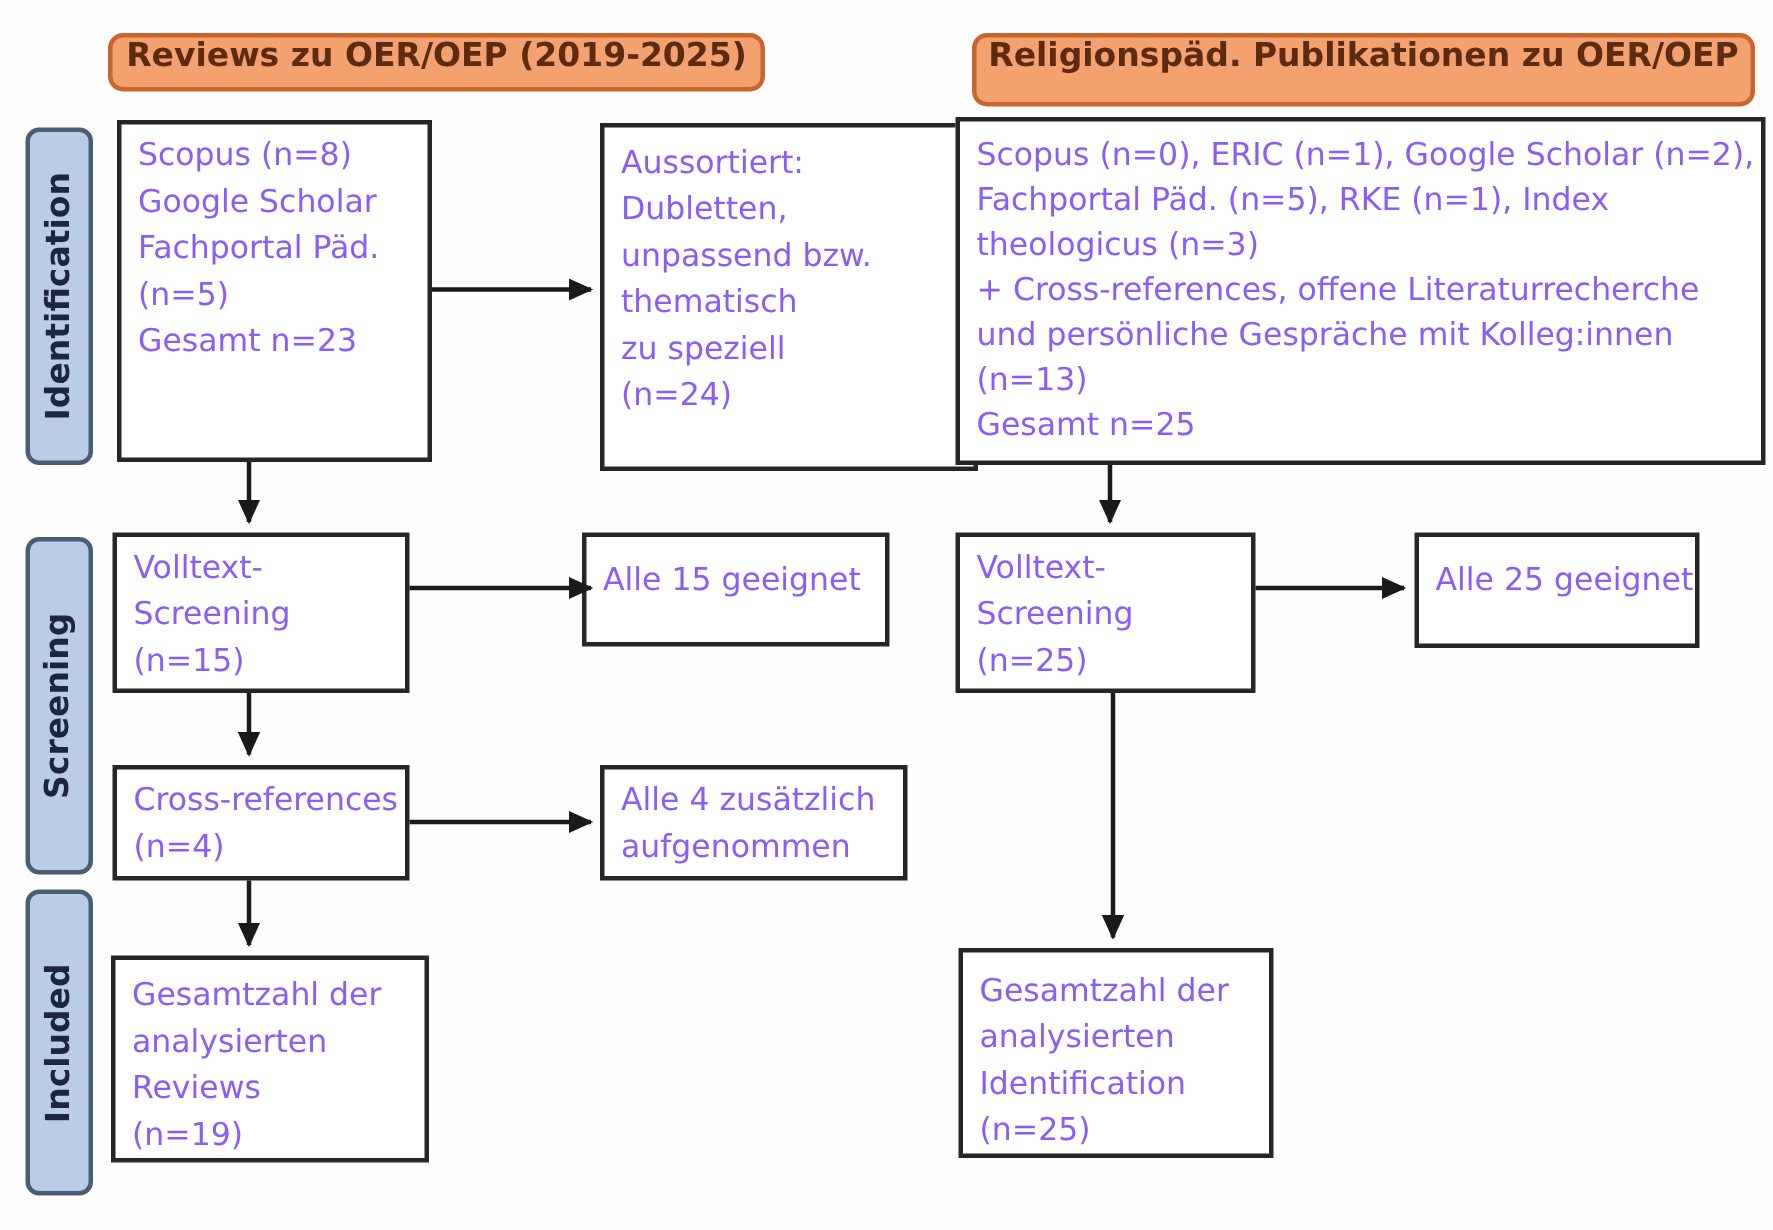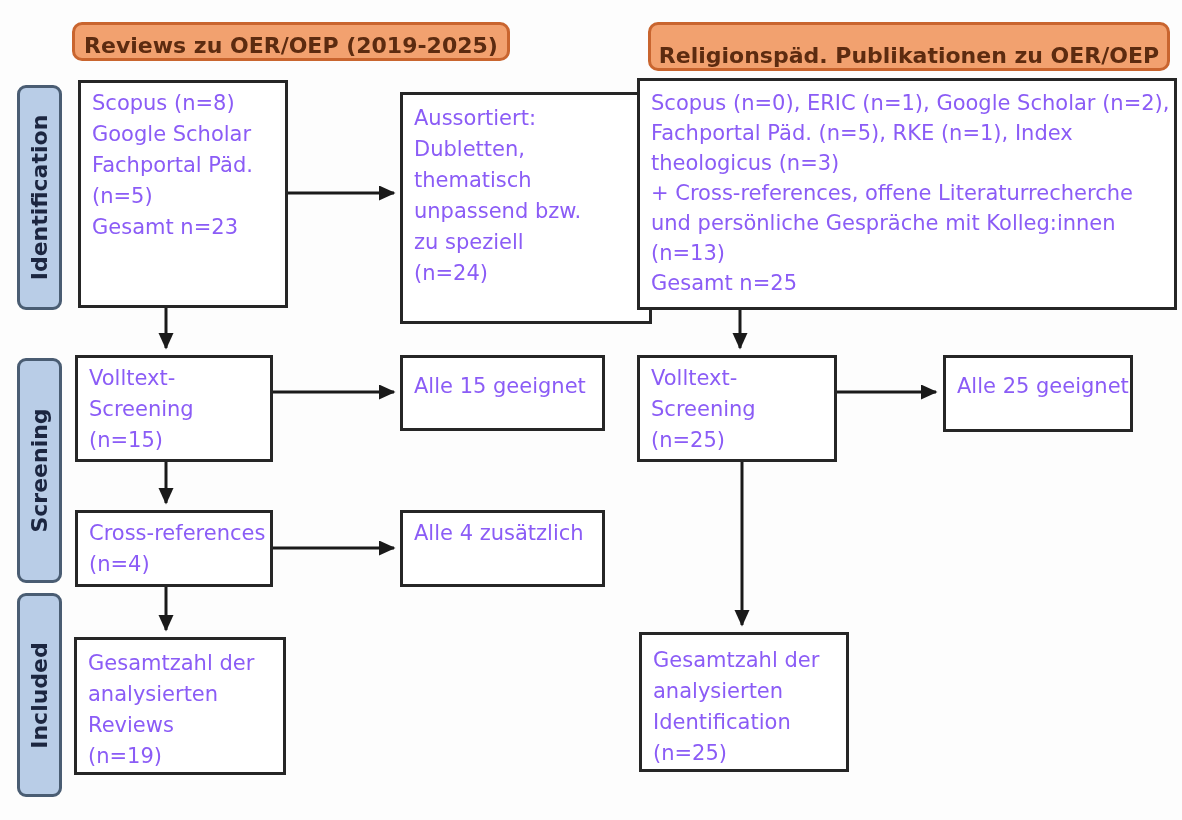--- a/index.html
+++ b/index.html
@@ -2,21 +2,21 @@
 <html><head>
 <meta charset="utf-8">
 <style>
   html,body{margin:0;padding:0;background:#ffffff;}
   #canvas{
     position:relative;width:1182px;height:820px;background:#fdfdfd;overflow:hidden;
     font-family:"DejaVu Sans","Liberation Sans",sans-serif;
   }
   .hdr{
     position:absolute;background:#F2A16F;border:3px solid #C9652F;border-radius:10px;
-    display:flex;align-items:flex-end;justify-content:center;
+    display:flex;align-items:flex-start;justify-content:center;
     font-weight:bold;font-size:22px;color:#5C2B10;box-sizing:border-box;white-space:nowrap;
   }
   .vbox{
     position:absolute;background:#B9CDE7;border:3px solid #4A5D73;border-radius:9px;
     display:flex;align-items:center;justify-content:center;box-sizing:border-box;
   }
   .vbox span{
     transform:rotate(-90deg);white-space:nowrap;font-weight:bold;font-size:22px;color:#1C2640;
   }
   .box{
@@ -50,46 +50,47 @@
   </div>
 
   <div class="box" style="left:78px;top:80px;width:210px;height:228px;">
     <div class="ln">Scopus (n=8)</div>
     <div class="ln">Google Scholar</div>
     <div class="ln">Fachportal Päd.</div>
     <div class="ln">(n=5)</div>
     <div class="ln">Gesamt n=23</div>
   </div>
 
-  <div class="box" style="left:400px;top:92px;width:252px;height:232px;padding-top:8px;">
+  <div class="box" style="left:400px;top:82px;width:252px;height:232px;padding-top:8px;">
     <div class="ln">Aussortiert:</div>
     <div class="ln">Dubletten,</div>
+    <div class="ln">unpassend bzw.</div>
     <div class="ln">thematisch</div>
-    <div class="ln">unpassend bzw.</div>
     <div class="ln">zu speziell</div>
     <div class="ln">(n=24)</div>
   </div>
 
   <div class="box" style="left:75px;top:355px;width:198px;height:107px;">
     <div class="ln">Volltext-</div>
     <div class="ln">Screening</div>
     <div class="ln">(n=15)</div>
   </div>
 
-  <div class="box" style="left:400px;top:355px;width:205px;height:76px;padding-top:13px;">
+  <div class="box" style="left:388px;top:355px;width:205px;height:76px;padding-top:13px;">
     <div class="ln">Alle 15 geeignet</div>
   </div>
 
   <div class="box" style="left:75px;top:510px;width:198px;height:77px;">
     <div class="ln">Cross-references</div>
     <div class="ln">(n=4)</div>
   </div>
 
   <div class="box" style="left:400px;top:510px;width:205px;height:77px;">
     <div class="ln">Alle 4 zusätzlich</div>
+    <div class="ln">aufgenommen</div>
   </div>
 
   <div class="box" style="left:74px;top:637px;width:212px;height:138px;padding-top:8px;">
     <div class="ln">Gesamtzahl der</div>
     <div class="ln">analysierten</div>
     <div class="ln">Reviews</div>
     <div class="ln">(n=19)</div>
   </div>
 
   <div class="box tight" style="left:637px;top:78px;width:540px;height:232px;">

